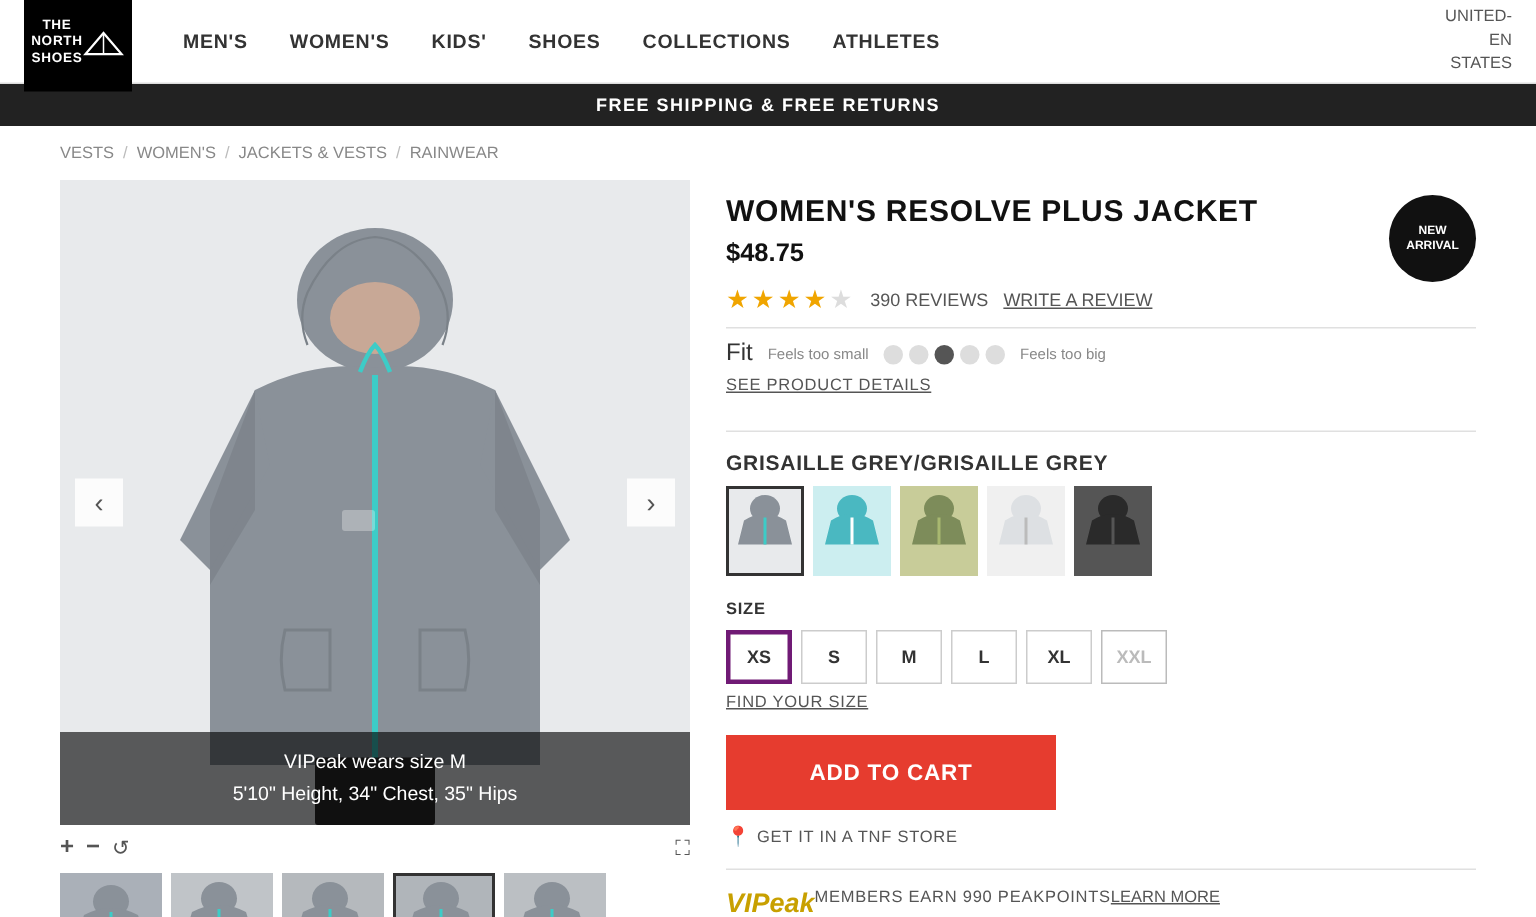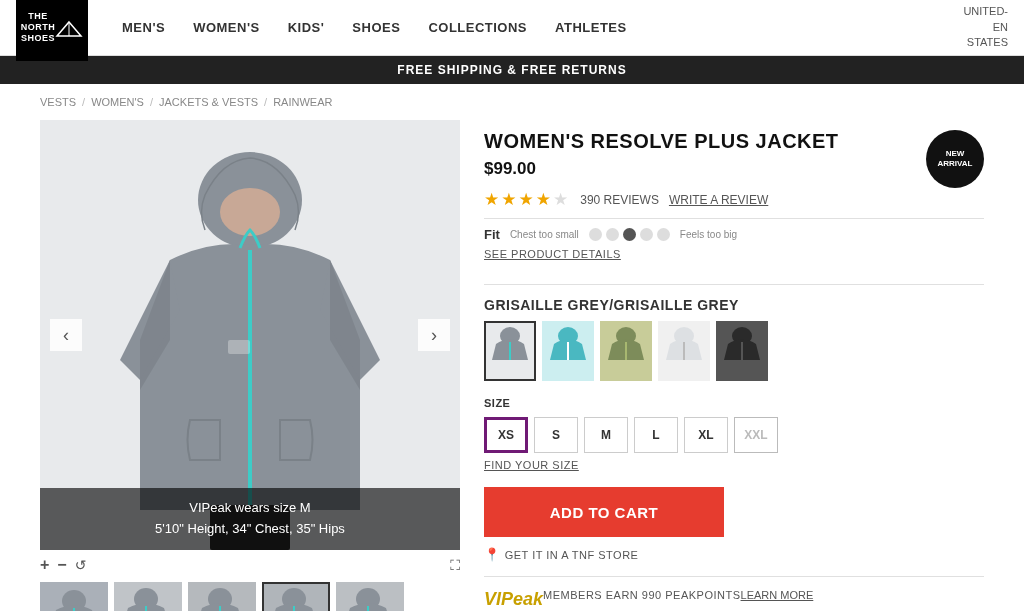--- a/index.html
+++ b/index.html
@@ -137,39 +137,39 @@
             <line x1="30" y1="22" x2="30" y2="44" stroke="#3dccc7" stroke-width="2"></line>
           </svg>
       </div>
     </div>
   </div>
 
   <div style="flex:1; padding-top:10px;">
     <div style="display:flex; align-items:flex-start; justify-content:space-between;">
       <div>
         <h1 style="font-size:20px; font-weight:700; text-transform:uppercase; color:#111; letter-spacing:0.5px; margin-bottom:6px;">WOMEN'S RESOLVE PLUS JACKET</h1>
-        <div style="font-size:17px; font-weight:600; color:#111; margin-bottom:10px;">$99.00</div>
+        <div style="font-size:17px; font-weight:600; color:#111; margin-bottom:10px;">$48.75</div>
       </div>
       <div style="width:58px; height:58px; border-radius:50%; background:#111; color:#fff; display:flex; flex-direction:column; align-items:center; justify-content:center; font-size:8px; font-weight:700; text-transform:uppercase; line-height:1.3; text-align:center; flex-shrink:0;">
         <span>NEW</span>
         <span>ARRIVAL</span>
       </div>
     </div>
 
     <div style="display:flex; align-items:center; gap:10px; margin-bottom:8px;">
       <div style="color:#f0a500; font-size:17px; letter-spacing:2px;">★★★★<span style="color:#ddd;">★</span></div>
       <span style="font-size:12px; color:#555; cursor:pointer; text-transform:uppercase;">390 REVIEWS</span>
       <span style="font-size:12px; color:#555; cursor:pointer; text-transform:uppercase; text-decoration:underline;">WRITE A REVIEW</span>
     </div>
 
     <hr style="border:none; border-top:1px solid #e0e0e0; margin:8px 0;">
 
     <div style="display:flex; align-items:center; gap:10px; margin-bottom:6px;">
-      <span style="font-size:13px; font-weight:700; color:#333;">Fit</span>
-      <span style="font-size:10px; color:#888;">Chest too small</span>
+      <span style="font-size:16px; font-weight:400; color:#333;">Fit</span>
+      <span style="font-size:10px; color:#888;">Feels too small</span>
       <div style="display:flex; gap:4px; align-items:center;">
         <div style="width:13px; height:13px; border-radius:50%; background:#ddd;"></div>
         <div style="width:13px; height:13px; border-radius:50%; background:#ddd;"></div>
         <div style="width:13px; height:13px; border-radius:50%; background:#555;"></div>
         <div style="width:13px; height:13px; border-radius:50%; background:#ddd;"></div>
         <div style="width:13px; height:13px; border-radius:50%; background:#ddd;"></div>
       </div>
       <span style="font-size:10px; color:#888;">Feels too big</span>
     </div>
 
@@ -220,21 +220,21 @@
     <div style="display:flex; gap:6px; margin-bottom:6px;">
       <button style="width:44px; height:36px; border:3px solid #701a75; background:#fff; font-size:12px; font-weight:600; cursor:pointer; color:#333;">XS</button>
       <button style="width:44px; height:36px; border:1px solid #ccc; background:#fff; font-size:12px; font-weight:600; cursor:pointer; color:#333;">S</button>
       <button style="width:44px; height:36px; border:1px solid #ccc; background:#fff; font-size:12px; font-weight:600; cursor:pointer; color:#333;">M</button>
       <button style="width:44px; height:36px; border:1px solid #ccc; background:#fff; font-size:12px; font-weight:600; cursor:pointer; color:#333;">L</button>
       <button style="width:44px; height:36px; border:1px solid #ccc; background:#fff; font-size:12px; font-weight:600; cursor:pointer; color:#333;">XL</button>
       <button style="width:44px; height:36px; border:1px solid #bbb; background:#fff; font-size:12px; font-weight:600; cursor:pointer; color:#bbb;">XXL</button>
     </div>
     <a style="font-size:11px; color:#555; cursor:pointer; text-decoration:underline; margin-bottom:16px; display:block; text-transform:uppercase; letter-spacing:0.5px;">FIND YOUR SIZE</a>
 
-    <button style="width:240px; height:50px; background:#e63c2f; color:#fff; border:none; font-size:15px; font-weight:700; text-transform:uppercase; cursor:pointer; letter-spacing:0.5px; display:flex; align-items:center; justify-content:center; margin-bottom:10px;">ADD TO CART</button>
+    <button style="width:220px; height:50px; background:#e63c2f; color:#fff; border:none; font-size:15px; font-weight:700; text-transform:uppercase; cursor:pointer; letter-spacing:0.5px; display:flex; align-items:center; justify-content:center; margin-bottom:10px;">ADD TO CART</button>
 
     <div style="font-size:11px; color:#555; cursor:pointer; display:flex; align-items:center; gap:4px; text-transform:uppercase; margin-bottom:14px; letter-spacing:0.5px;">
       <span style="font-size:13px;">📍</span>
       <span>GET IT IN A TNF STORE</span>
     </div>
 
     <div style="display:flex; align-items:flex-start; gap:0; border-top:1px solid #e0e0e0; padding-top:12px; margin-bottom:8px;">
       <span style="font-size:18px; font-weight:900; font-style:italic; color:#c8a000;">VIPeak</span>
       <span style="font-size:11px; color:#555; text-transform:uppercase; letter-spacing:0.5px;">MEMBERS EARN 990 PEAKPOINTS</span>
       <a style="font-size:11px; color:#555; text-decoration:underline; cursor:pointer;">LEARN MORE</a>

